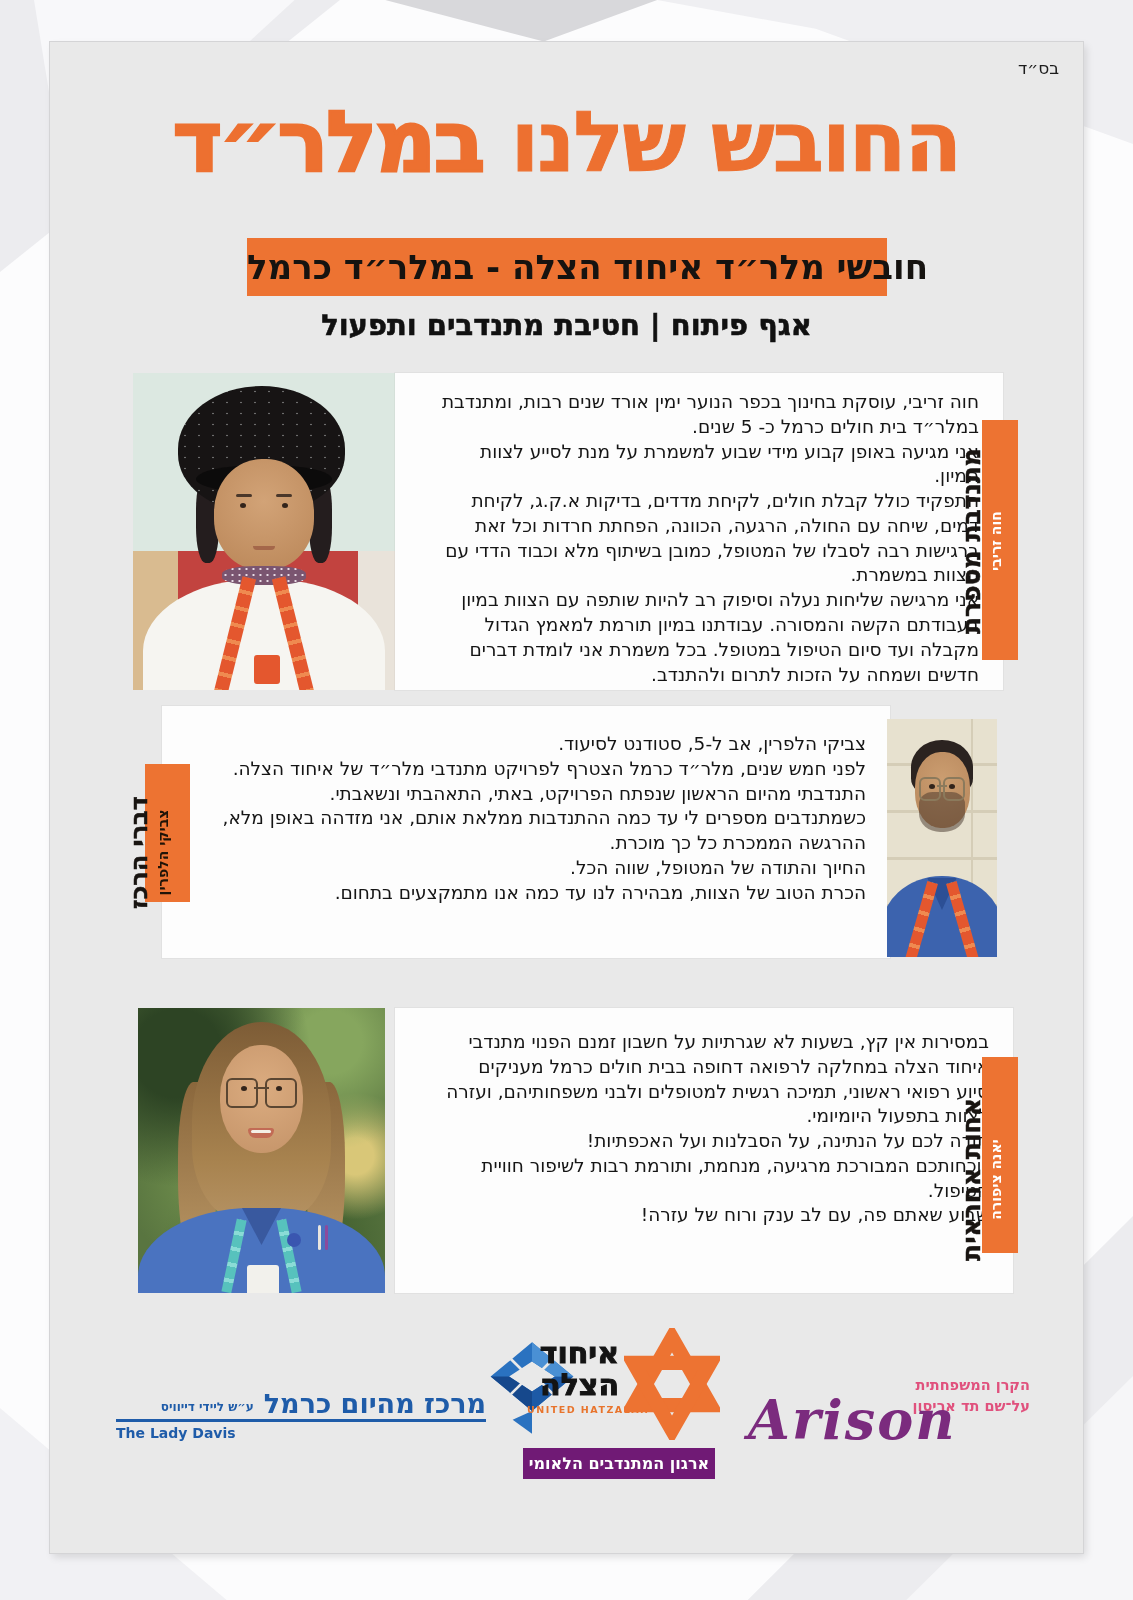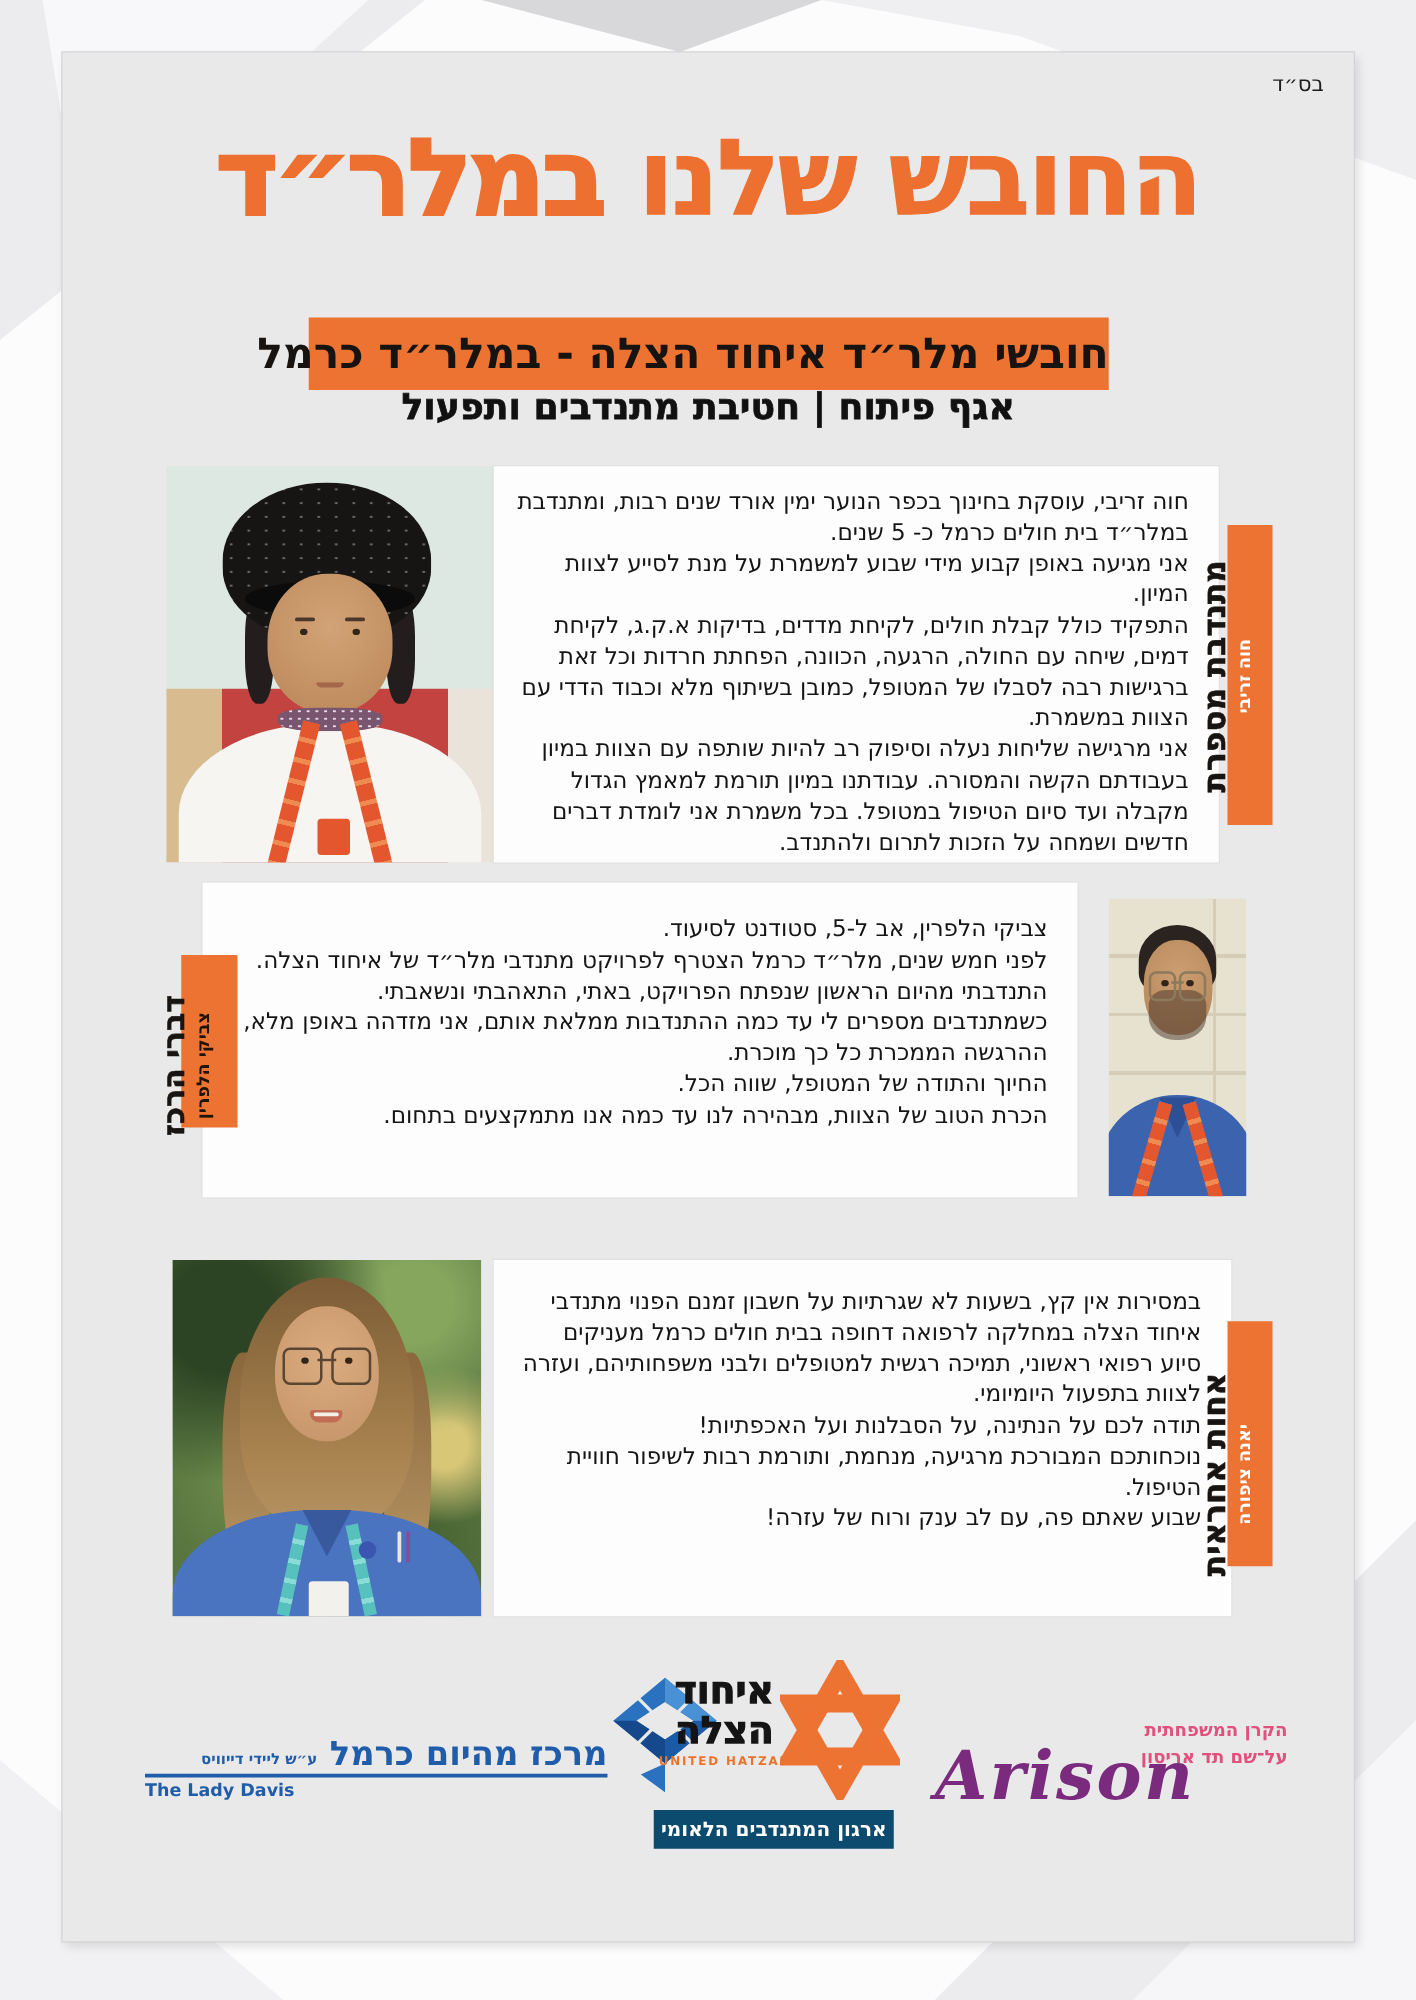--- a/index.html
+++ b/index.html
@@ -29,31 +29,31 @@
   .main-title{
     left:0;right:0;top:58px;text-align:center;direction:rtl;
     color:#ED7030;font-weight:bold;font-size:84px;letter-spacing:-2px;line-height:1;
     white-space:nowrap;
   }
   .main-title .t-reg{-webkit-text-stroke:1px #ED7030;}
   .main-title .t-bold{-webkit-text-stroke:3px #ED7030;}
 
   .subtitle-box{
     left:197px;top:196px;width:640px;height:58px;background:#ED7332;
-    display:flex;align-items:center;justify-content:flex-start;direction:rtl;margin-top:16px;
+    display:flex;align-items:center;justify-content:flex-end;direction:rtl;
   }
   .subtitle-box span{color:#161310;font-weight:bold;font-size:34px;white-space:nowrap;}
 
   .dept-line{
     left:0;right:0;top:266px;text-align:center;direction:rtl;
     font-size:29px;font-weight:bold;color:#111;
     -webkit-text-stroke:.6px #111;
   }
 
-  .white-box{background:#fdfdfd;box-shadow:0 0 0 1px rgba(0,0,0,.03);}
+  .white-box{background:#fdfdfd;box-shadow:0 0 0 1px rgba(0,0,0,.03);padding-left:28px;}
   .sec-text{
     direction:rtl;text-align:right;color:#151515;
     font-size:18.5px;line-height:1.34;padding:17px 24px 14px 18px;
   }
   .sec-text p{margin:0;}
 
   
   .vlabel{
     transform-origin:0 0;transform:rotate(-90deg) translateX(-100%);
     direction:rtl;text-align:center;white-space:nowrap;z-index:3;
@@ -162,21 +162,21 @@
   .carmel .eng-prefix{font-size:14px;font-weight:bold;white-space:nowrap;text-align:right;}
   .carmel .eng-name{font-size:20px;font-weight:bold;letter-spacing:.5px;white-space:nowrap;}
   .cube{left:438px;top:1296px;}
 
   .hatz-text{left:477px;top:1295px;width:92px;text-align:right;direction:rtl;}
   .hatz-text .h1{font-size:30px;font-weight:bold;color:#141414;line-height:1.05;
     -webkit-text-stroke:1px #141414;}
   .hatz-text .en{font-size:9.5px;font-weight:bold;color:#E8742C;letter-spacing:1.5px;
     margin-top:4px;white-space:nowrap;direction:ltr;text-align:left;}
   .hatz-star{left:574px;top:1286px;}
-  .hatz-banner{left:473px;top:1406px;width:192px;height:31px;background:#0c4a6e;
+  .hatz-banner{left:473px;top:1406px;width:192px;height:31px;background:#701a75;
     display:flex;align-items:center;justify-content:center;}
   .hatz-banner span{color:#fff;font-size:16px;font-weight:bold;direction:rtl;white-space:nowrap;}
 
   .arison-heb{left:800px;top:1333px;width:180px;text-align:right;direction:rtl;
     color:#e0517d;font-size:14.5px;font-weight:bold;line-height:1.45;}
   .arison-script{left:698px;top:1346px;font-family:"DejaVu Serif","Liberation Serif",serif;
     font-style:italic;font-weight:bold;font-size:54px;color:#7b2b7e;letter-spacing:2px;}
 </style>
 </head>
 <body>

